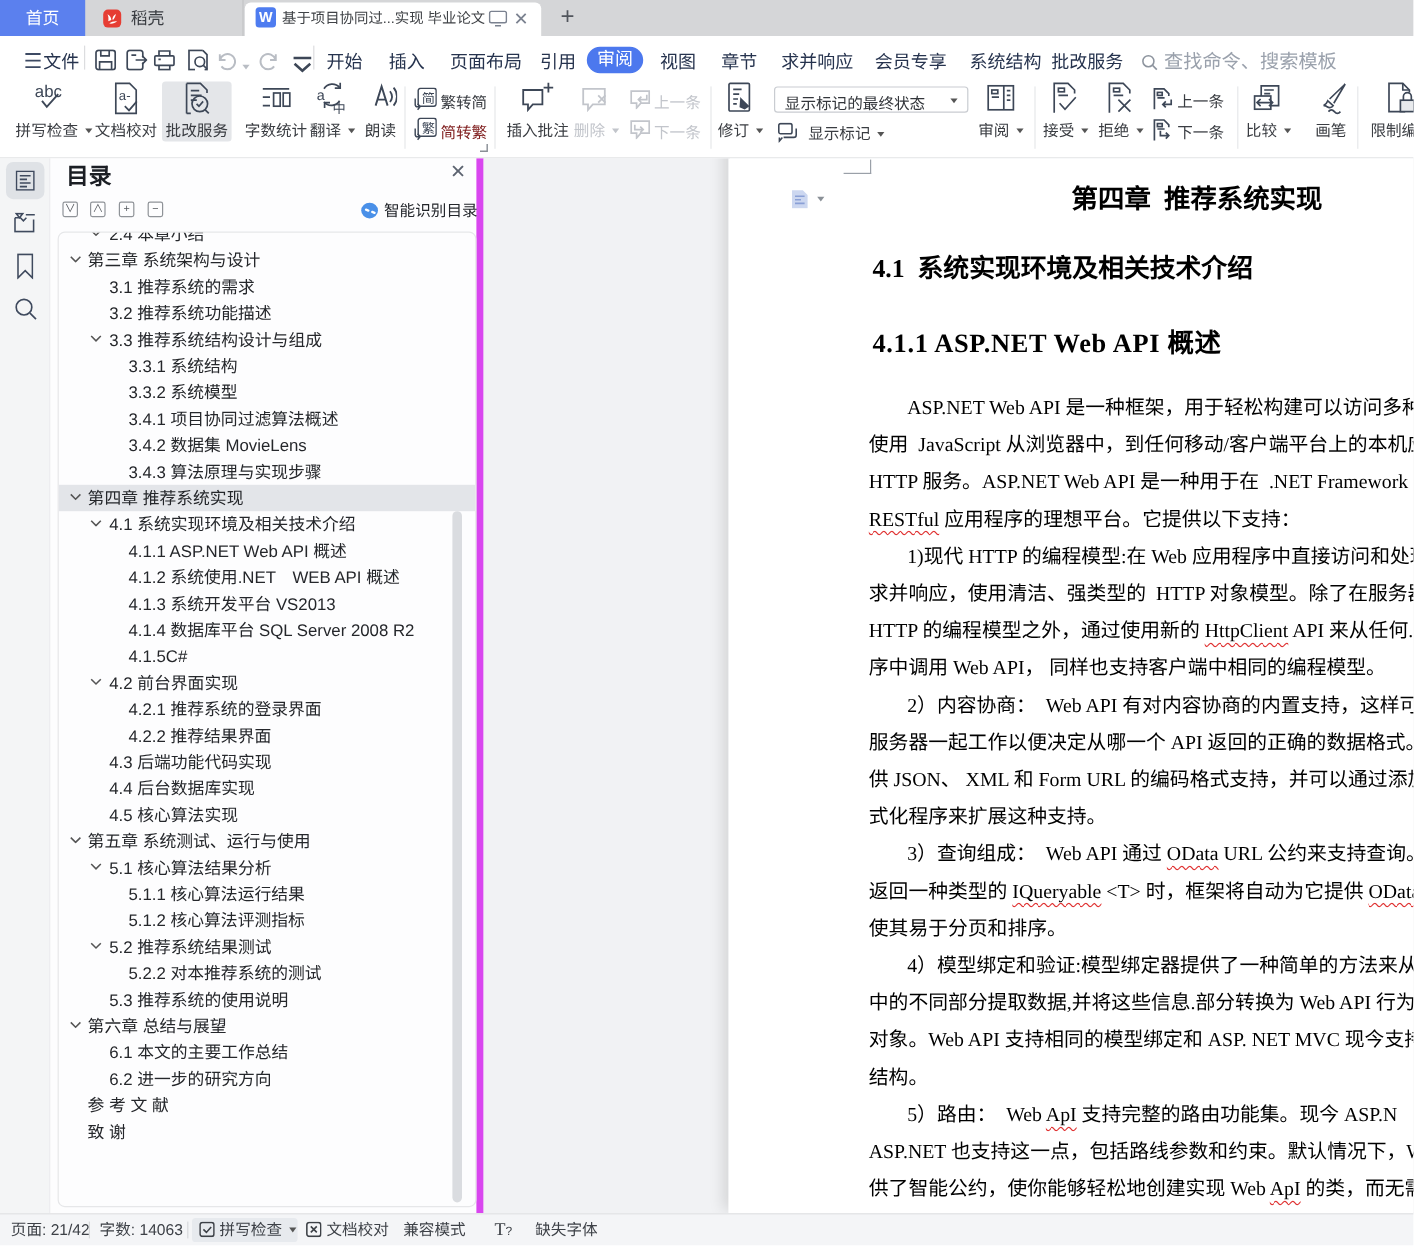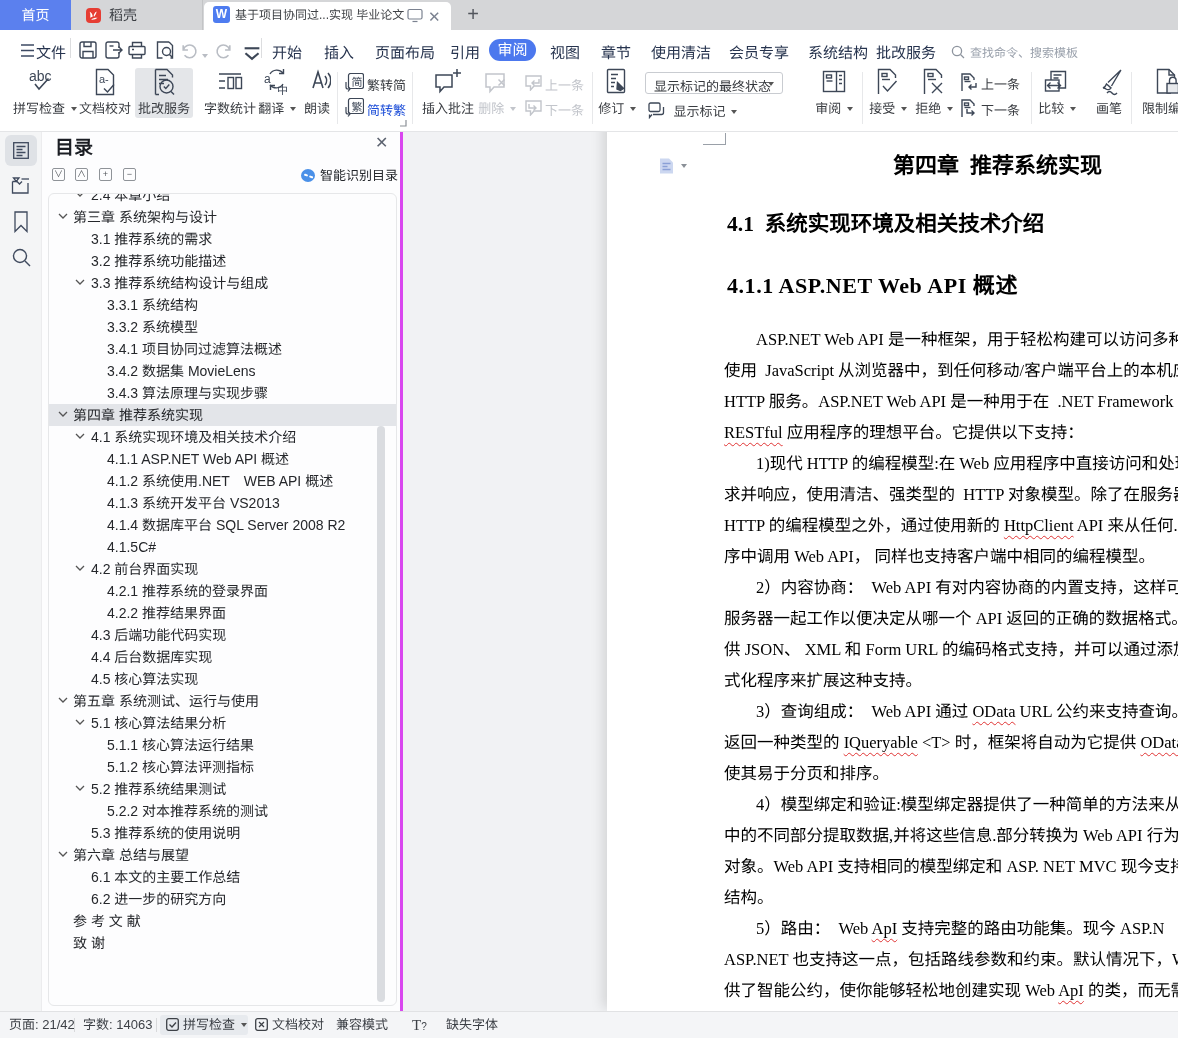--- a/index.html
+++ b/index.html
@@ -18,34 +18,34 @@
 #tabdoc .scr{position:absolute;left:203px;top:6px}
 #tabdoc .cls{position:absolute;left:224px;top:1px;font-size:15px;color:#7b8290;line-height:27px}
 #tabplus{position:absolute;left:458px;top:0;width:30px;height:30px;font-size:20px;color:#51555c;text-align:center;line-height:29px;font-weight:300}
 
 #menubar{position:absolute;left:0;top:30px;width:1178px;height:36px;background:#fff}
 
 .mi{position:absolute;top:5px;height:36px;line-height:36px;font-size:15px;color:#26334e;white-space:nowrap}
 .msep{position:absolute;top:8px;width:1px;height:20px;background:#dcdddf}
 .pill{position:absolute;left:489px;top:9px;width:47px;height:22px;border-radius:11px;background:#4c78ee;color:#fff;font-size:15px;text-align:center;line-height:22px}
 .mbico{position:absolute;top:11px;width:18px;height:18px}
-.search{position:absolute;left:951px;top:5px;height:36px;line-height:36px;font-size:12px;color:#9aa1ac}
+.search{position:absolute;left:951px;top:5px;height:36px;line-height:36px;font-size:16px;color:#9aa1ac}
 
 #ribbon{position:absolute;left:0;top:66px;width:1178px;height:66px;background:#fff;border-bottom:1px solid #e4e5e7}
 .rsep{position:absolute;top:6px;width:1px;height:52px;background:#e7e8ea}
 .rbtn{position:absolute;top:2px;text-align:center}
 .rbtn .lab{font-size:13px;color:#3a3d42;white-space:nowrap;margin-top:2px}
 .rbtn svg{display:block;margin:0 auto}
 .gray .lab{color:#c2c5cb}
 .caret{display:inline-block;width:0;height:0;border-left:3.5px solid transparent;border-right:3.5px solid transparent;border-top:4px solid #555;vertical-align:2px;margin-left:2px}
 .gray .caret{border-top-color:#c2c5cb}
 
 #main{position:absolute;left:0;top:132px;width:1178px;height:879px;background:#f1f2f4}
 #sidebar{position:absolute;left:0;top:0;width:42px;height:879px;background:#f4f5f6;border-right:1px solid #ececee}
-#tocpanel{position:absolute;left:42px;top:0;width:361px;height:879px;background:#fdfdfe;border-right:3px solid #d946ef}
+#tocpanel{position:absolute;left:42px;top:0;width:361px;height:879px;background:#fdfdfe;border-right:6px solid #d946ef}
 #tocpanel h2{position:absolute;left:13px;top:3px;font-size:19px;font-weight:600;color:#1b1e24;line-height:26px}
 #tocpanel .x{position:absolute;left:333px;top:1px;font-size:16px;color:#5c6370}
 .tb{position:absolute;top:36px;width:13px;height:13px;border:1px solid #8f9398;border-radius:2px;color:#55595e;font-size:9px;line-height:11px;text-align:center}
 #smart{position:absolute;left:259px;top:33px;height:16px;font-size:13px;color:#23262b;white-space:nowrap}
 #smart .dot{display:inline-block;position:relative;width:14px;height:13px;border-radius:50%;background:#4a90e8;vertical-align:-2px;margin-right:5px}
 #smart .dot:after{content:"";position:absolute;left:2.5px;top:5px;width:3.5px;height:2px;background:#fff;border-radius:1px;transform:rotate(20deg);box-shadow:5.5px 0 0 #fff}
 #tocbox{position:absolute;left:6px;top:61px;width:349px;height:813px;border:1px solid #e6e7e9;border-radius:6px;overflow:hidden}
 #toclist{position:absolute;left:0;top:-10px;width:100%}
 .trow{position:relative;height:22px;line-height:22px;font-size:14px;color:#25272b;white-space:nowrap}
 .trow.sel{background:#e3e5e9}
@@ -152,21 +152,21 @@
 
   <div class="msep" style="left:70px"></div>
   <div class="msep" style="left:261px"></div>
   <div class="mi" style="left:272px">开始</div>
   <div class="mi" style="left:324px">插入</div>
   <div class="mi" style="left:375px">页面布局</div>
   <div class="mi" style="left:450px">引用</div>
   <div class="pill">审阅</div>
   <div class="mi" style="left:550px">视图</div>
   <div class="mi" style="left:601px">章节</div>
-  <div class="mi" style="left:651px">使用清洁</div>
+  <div class="mi" style="left:651px">求并响应</div>
   <div class="mi" style="left:729px">会员专享</div>
   <div class="mi" style="left:808px">系统结构</div>
   <div class="mi" style="left:876px">批改服务</div>
   <div class="search"><svg style="vertical-align:-2px;margin-right:5px" width="14" height="14" viewBox="0 0 14 14">
         <g fill="none" stroke="#8d949e" stroke-width="1.3">
           <circle cx="6" cy="6" r="4.6"></circle>
           <path d="M9.5 9.5 L13 13"></path>
         </g>
       </svg>查找命令、搜索模板</div>
 </div>
@@ -249,21 +249,21 @@
     <span style="position:absolute;left:22px;top:2px;font-size:13px;color:#3a3d42">繁转简</span>
   </div>
   <div class="abs" style="left:345px;top:32px;width:62px;height:20px">
     <svg width="19" height="19" viewBox="0 0 19 19">
         <g fill="none" stroke="#3d4757" stroke-width="1.2">
           <rect x="3.5" y="0.5" width="15" height="15" rx="2"></rect>
           <text x="6.5" y="12.5" font-size="11" fill="#3d4757" stroke="none">繁</text>
           <path d="M1 9 v5 a2 2 0 0 0 2 2 h2 m-2 -2.5 l2 2.5 l-2 2.5"></path>
         </g>
       </svg>
-    <span style="position:absolute;left:22px;top:2px;font-size:13px;color:#1d4ed8">简转繁</span>
+    <span style="position:absolute;left:22px;top:2px;font-size:13px;color:#7f1d1d">简转繁</span>
   </div>
   <svg class="abs" style="left:399px;top:53px" width="8" height="8" viewBox="0 0 8 8">
       <path d="M7 1 v6 h-6" fill="none" stroke="#8a8f96" stroke-width="1.2"></path>
     </svg>
   <div class="rsep" style="left:412px"></div>
 
   <div class="rbtn" style="left:421px;width:54px">
     <svg width="28" height="28" viewBox="0 0 28 28">
         <g fill="none" stroke="#3d4757" stroke-width="1.5">
           <path d="M2 7 h16 v12 h-8 l-4 4.5 v-4.5 h-4 z"></path>
@@ -305,21 +305,21 @@
     <svg width="26" height="28" viewBox="0 0 26 28">
         <g fill="none" stroke="#3d4757" stroke-width="1.4">
           <rect x="3.5" y="1.5" width="17" height="23" rx="1"></rect>
           <path d="M7 6.5 h7 M7 10.5 h5"></path>
           <path d="M13.5 14.5 l6 6 l-3 2 l-3.5 -1.5 z" fill="#3d4757"></path>
           <path d="M7 14.5 h4 M7 18.5 h3"></path>
         </g>
       </svg>
     <div class="lab">修订 <span class="caret"></span></div>
   </div>
-  <div class="abs" style="left:645px;top:6px;width:138px;height:22px;border:1px solid #c9ccd1;border-radius:3px;background:#fff">
+  <div class="abs" style="left:645px;top:6px;width:162px;height:22px;border:1px solid #c9ccd1;border-radius:3px;background:#fff">
     <span style="position:absolute;left:8px;top:3px;font-size:13px;color:#33363b">显示标记的最终状态</span>
     <span class="caret" style="position:absolute;right:8px;top:9px"></span>
   </div>
   <div class="abs" style="left:648px;top:35px;height:18px">
     <svg width="18" height="17" viewBox="0 0 18 17" style="vertical-align:-3px">
         <g fill="none" stroke="#3d4757" stroke-width="1.3">
           <rect x="1" y="1" width="11" height="8.5" rx="1.5"></rect>
           <path d="M5 12.5 h8.5 a2 2 0 0 0 2 -2 V5"></path>
           <path d="M4 12.5 l-2.5 3 v-3"></path>
         </g>

